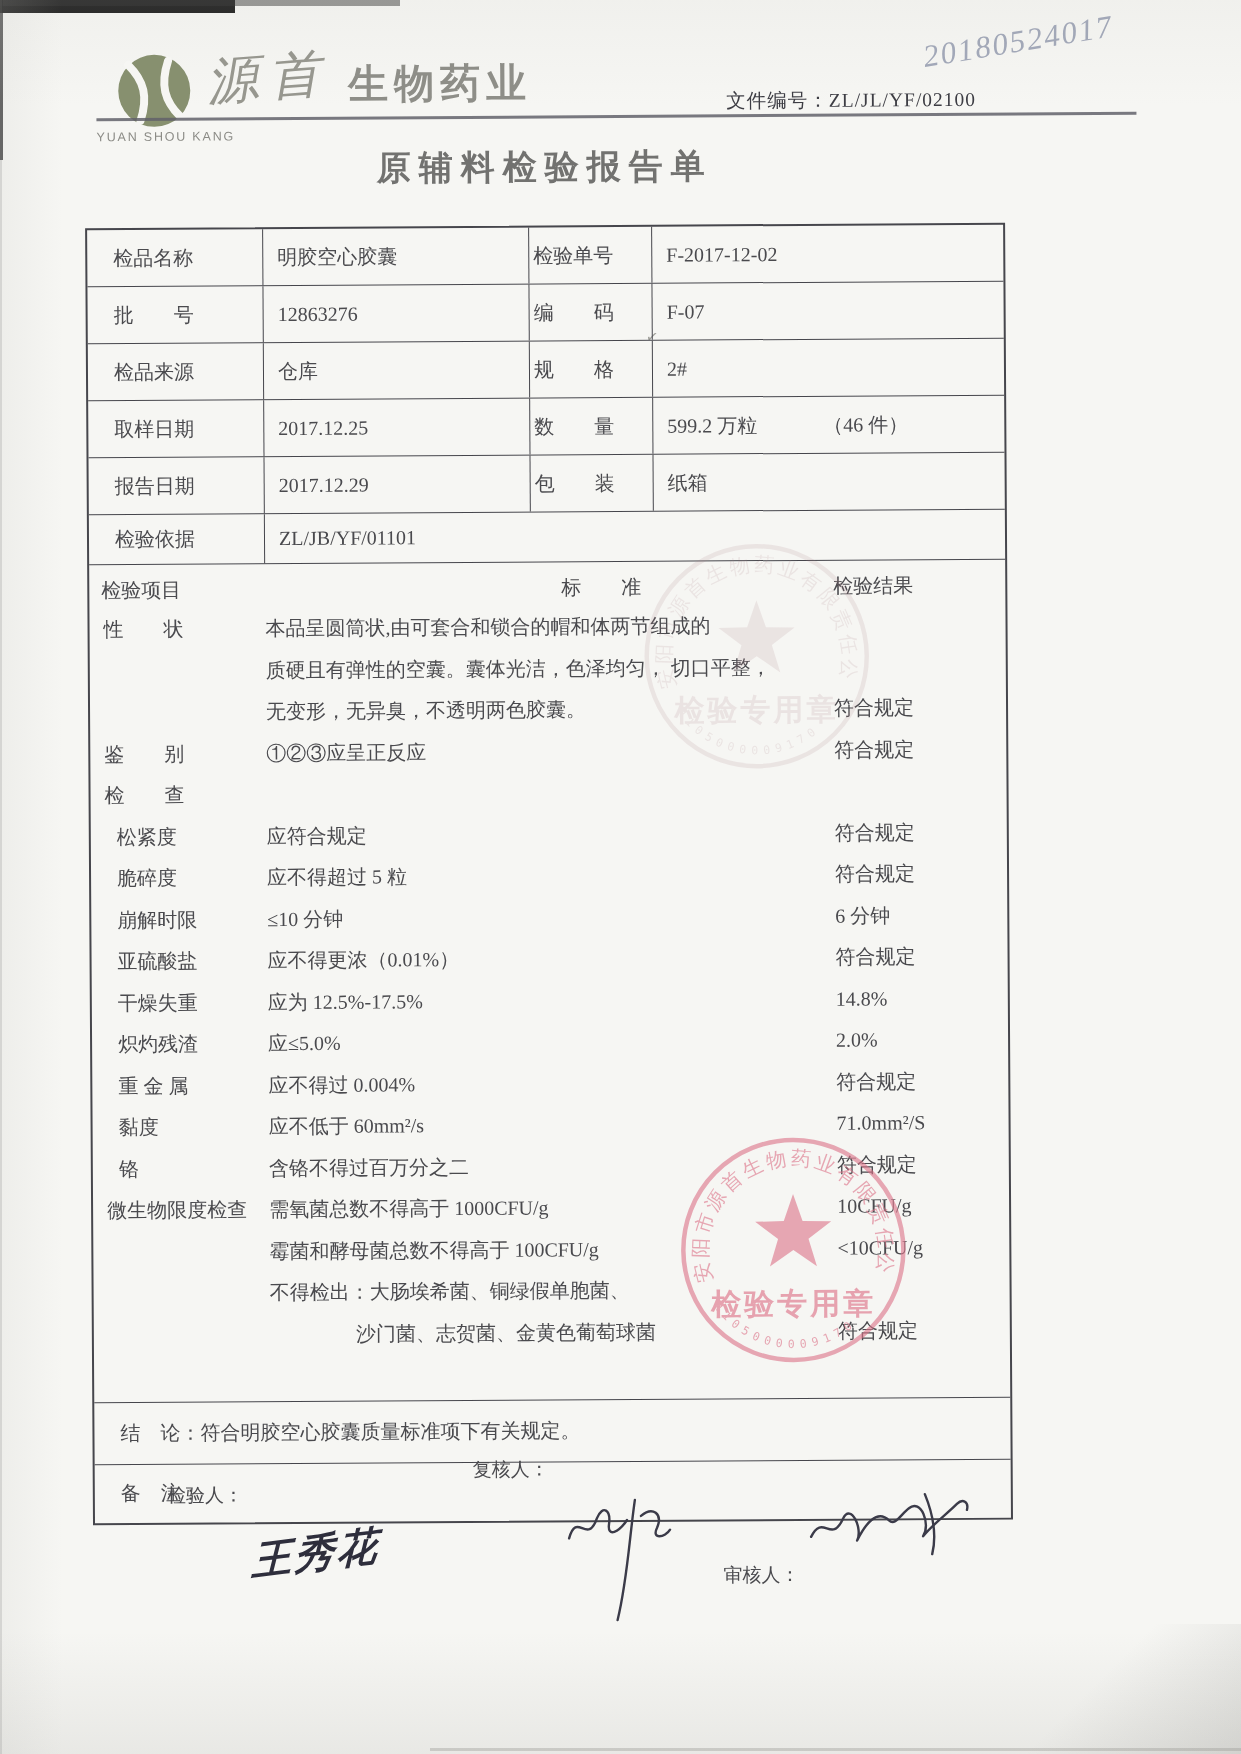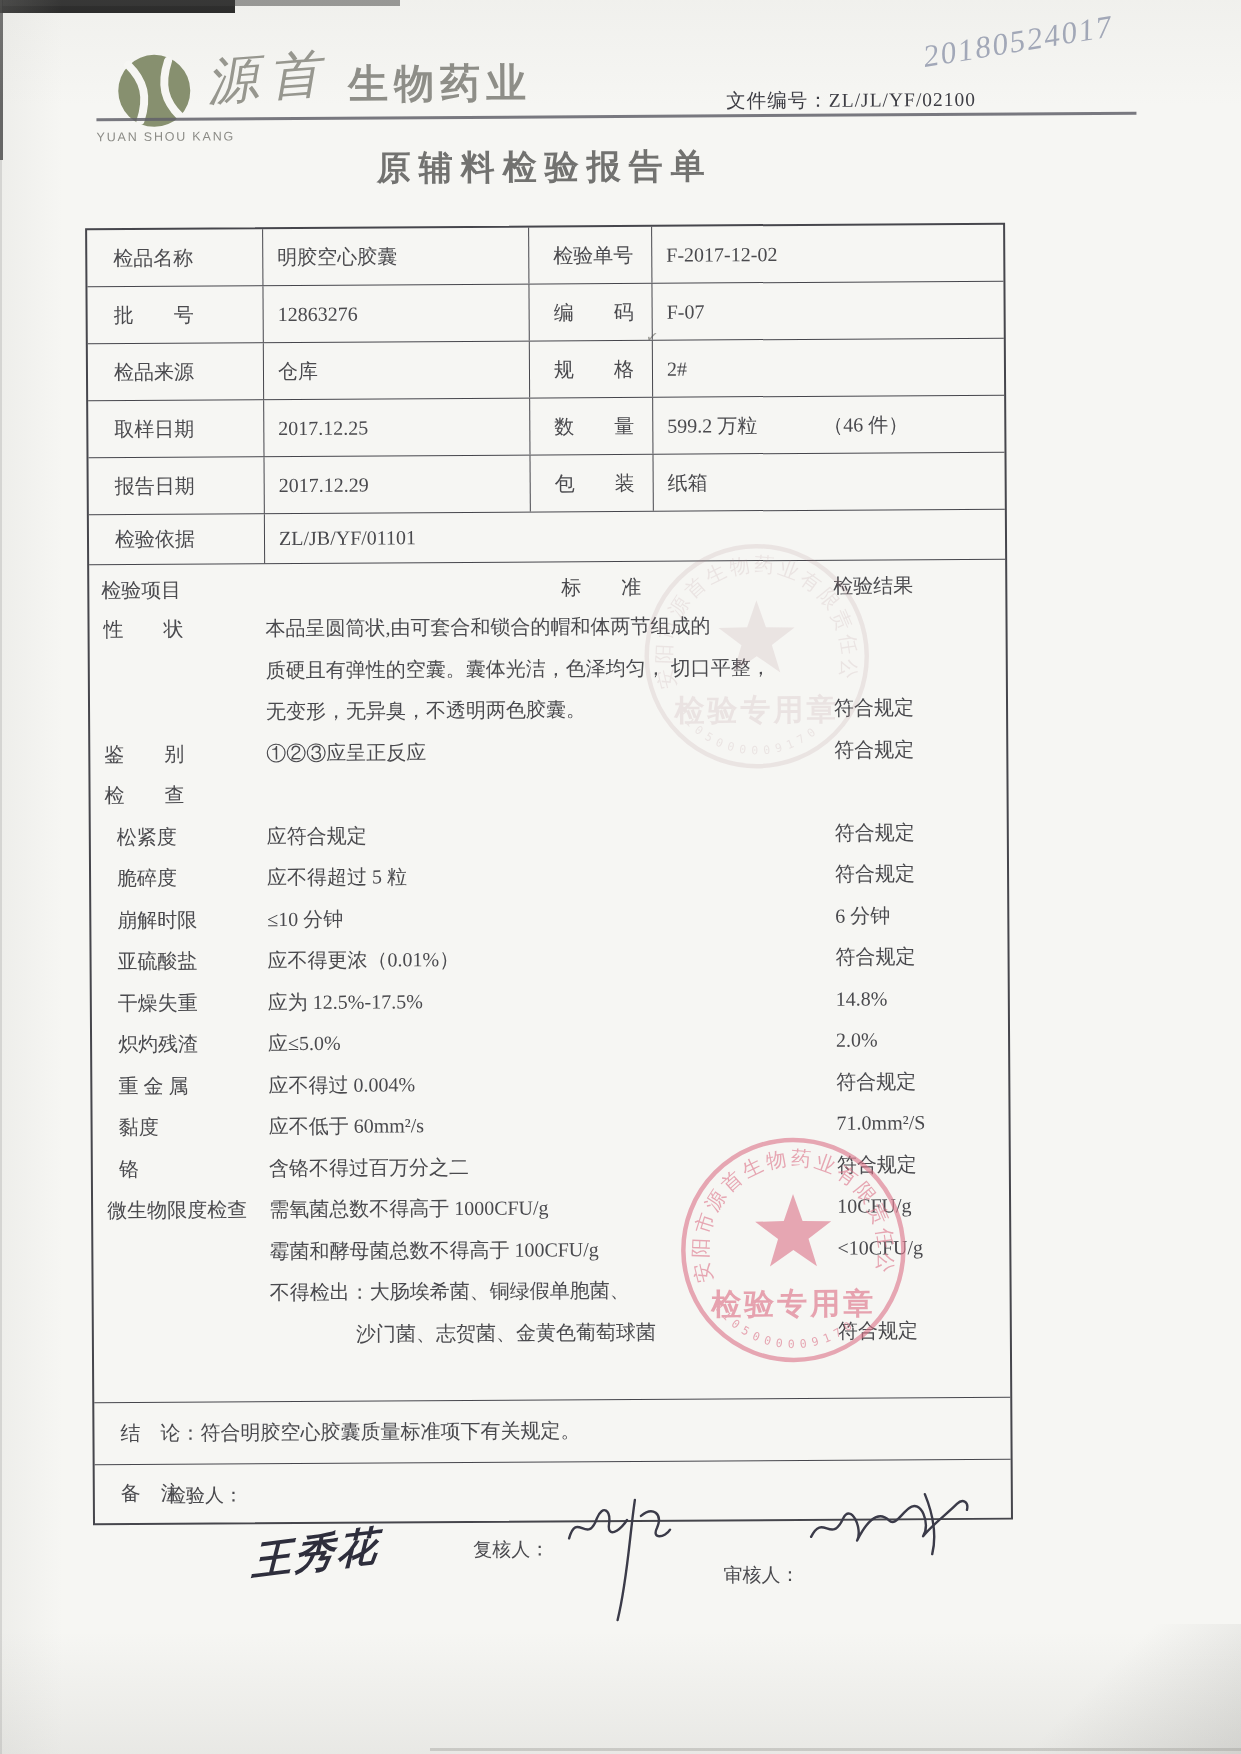--- a/index.html
+++ b/index.html
@@ -41,21 +41,21 @@
   .main-table{left:88px;top:225px;width:920px;height:1297px;border:2px solid #46464c;
     box-sizing:border-box;font-size:20px;color:#4a4a4e;}
   .info-row{display:grid;grid-template-columns:176px 266px 123px 1fr;height:57px;
     border-bottom:1.5px solid #46464c;box-sizing:border-box;}
   .info-row.short{height:50px;}
   .info-row.span{grid-template-columns:176px 1fr;}
   .info-row .c{display:flex;align-items:center;box-sizing:border-box;}
   .info-row .c1{padding-left:26px;border-right:1.5px solid #46464c;}
   .info-row .c2{padding-left:14px;border-right:1.5px solid #46464c;}
   .info-row.span .c2{border-right:none;}
-  .info-row .c3{padding-left:24px;border-right:1.5px solid #46464c;}
+  .info-row .c3{padding-left:4px;border-right:1.5px solid #46464c;}
   .info-row .c4{padding-left:14px;}
   .info-row .extra{margin-left:66px;}
 
   .tests-area{position:relative;height:838px;border-bottom:1.5px solid #46464c;box-sizing:border-box;
     padding-top:6px;}
   .tests-header{display:grid;grid-template-columns:176px 552px 1fr;height:38px;align-items:center;}
   .tests-header .th-item{padding-left:12px;}
   .tests-header .th-std{padding-left:296px;}
   .tests-header .th-result{padding-left:16px;}
   .test-row{display:grid;grid-template-columns:176px 552px 1fr;height:41.5px;align-items:center;}
@@ -77,21 +77,21 @@
   .seal-caption{font-size:30px;font-weight:700;fill:#dd6c82;letter-spacing:3px;
     font-family:"Liberation Sans","DejaVu Sans",sans-serif;}
   .seal-serial{font-size:11.5px;fill:#dc7288;letter-spacing:2.5px;
     font-family:"DejaVu Sans Mono",monospace;}
 
   
   .sig-label{font-size:19px;color:#4a4a4e;}
   .sig-insp-label{left:162px;top:1480px;}
   .sig-insp-name{left:246px;top:1524px;font-size:40px;font-weight:600;color:#2e2e3c;
     transform:rotate(-7deg) skewX(-8deg);letter-spacing:3px;font-style:italic;}
-  .sig-rev-label{left:468px;top:1536px;}
+  .sig-rev-label{left:468px;top:1456px;}
   .sig-rev-svg{left:552px;top:1480px;width:120px;height:150px;}
   .sig-aud-label{left:718px;top:1528px;margin-top:35px;}
   .sig-aud-svg{left:800px;top:1486px;width:170px;height:90px;}
   .sig-stroke{fill:none;stroke:#3b3b49;stroke-width:2.4;stroke-linecap:round;stroke-linejoin:round;}
 </style>
 </head>
 <body>
 
 <div class="page">
 

